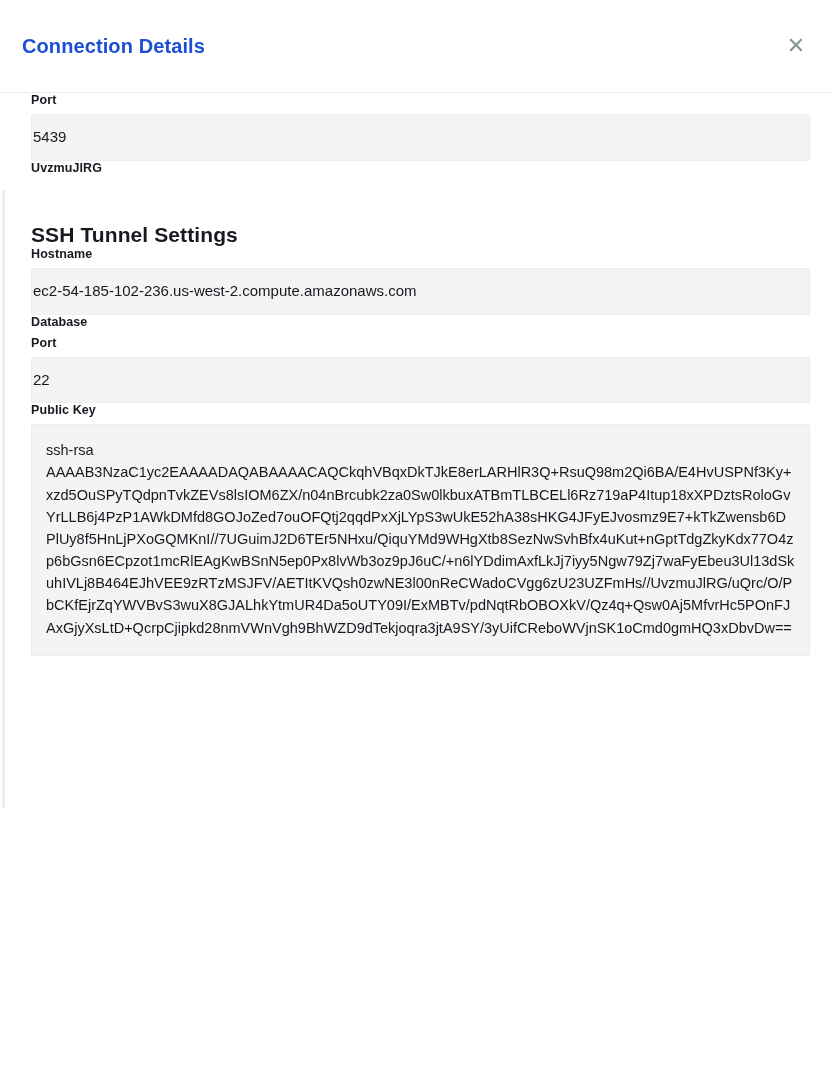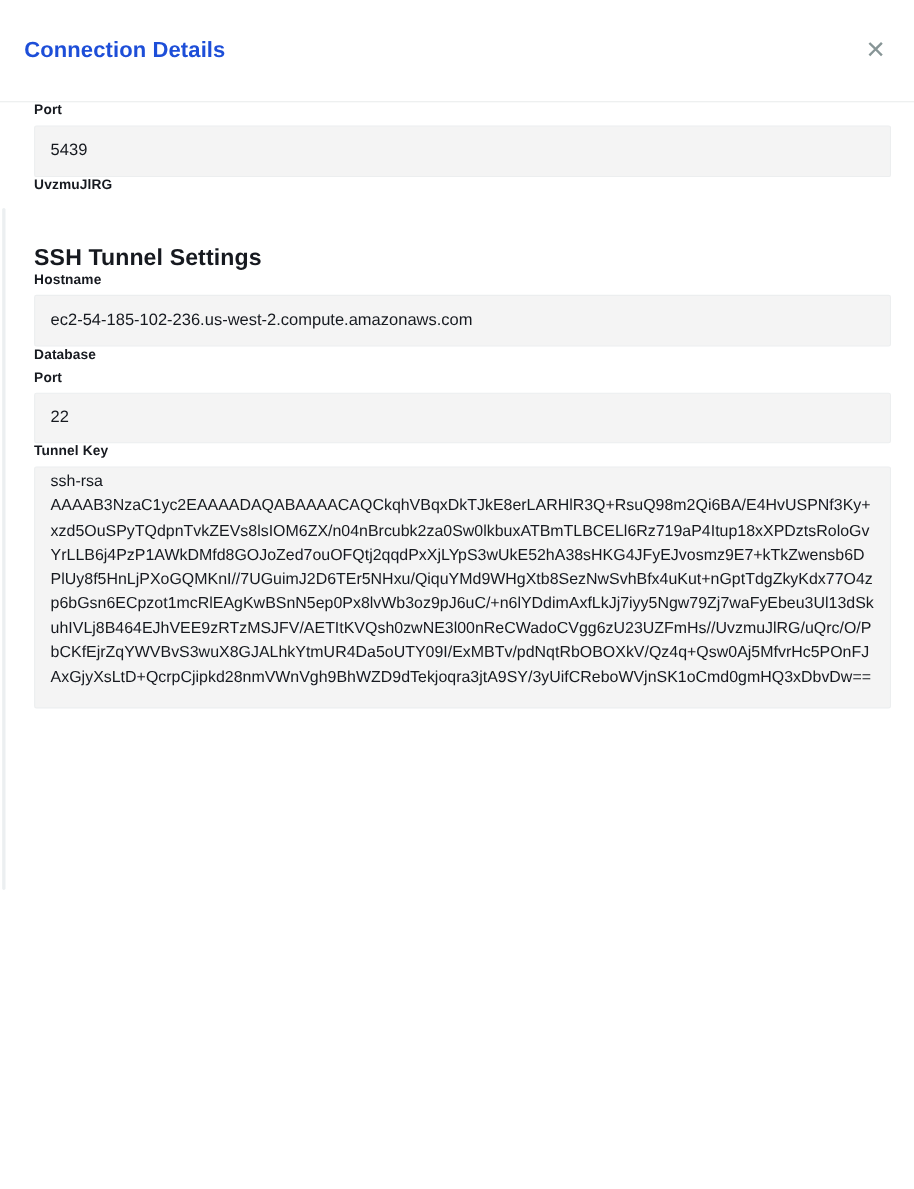--- a/index.html
+++ b/index.html
@@ -77,28 +77,28 @@
     font-size: 12.5px;
     font-weight: bold;
     color: #16191f;
     margin-bottom: 7px;
     letter-spacing: 0.1px;
   }
   .field-value {
     background: #f4f4f4;
     border: 1px solid #eceeef;
     border-radius: 2px;
-    padding: 13px 14px;
+    padding: 13px 1px;
     font-size: 15px;
     color: #16191f;
     line-height: 1.25;
     box-sizing: border-box;
   }
   .field-value.tall {
-    padding: 2px 14px 16px 14px;
+    padding: 14px 14px 16px 14px;
   }
   .section-heading {
     font-size: 21px;
     font-weight: bold;
     color: #16191f;
     margin-top: 48px;
     letter-spacing: 0.1px;
   }
   .key-block {
     font-size: 14.5px;
@@ -144,21 +144,21 @@
     <div class="field">
       <div class="field-label">Database</div>
     </div>
 
     <div class="field">
       <div class="field-label">Port</div>
       <div class="field-value">22</div>
     </div>
 
     <div class="field">
-      <div class="field-label">Tunnel Key</div>
+      <div class="field-label">Public Key</div>
       <div class="field-value tall">
         <span class="key-block key-line-1">ssh-rsa</span>
         <span class="key-block">AAAAB3NzaC1yc2EAAAADAQABAAAACAQCkqhVBqxDkTJkE8erLARHlR3Q+RsuQ98m2Qi6BA/E4HvUSPNf3Ky+xzd5OuSPyTQdpnTvkZEVs8lsIOM6ZX/n04nBrcubk2za0Sw0lkbuxATBmTLBCELl6Rz719aP4Itup18xXPDztsRoloGvYrLLB6j4PzP1AWkDMfd8GOJoZed7ouOFQtj2qqdPxXjLYpS3wUkE52hA38sHKG4JFyEJvosmz9E7+kTkZwensb6DPlUy8f5HnLjPXoGQMKnI//7UGuimJ2D6TEr5NHxu/QiquYMd9WHgXtb8SezNwSvhBfx4uKut+nGptTdgZkyKdx77O4zp6bGsn6ECpzot1mcRlEAgKwBSnN5ep0Px8lvWb3oz9pJ6uC/+n6lYDdimAxfLkJj7iyy5Ngw79Zj7waFyEbeu3Ul13dSkuhIVLj8B464EJhVEE9zRTzMSJFV/AETItKVQsh0zwNE3l00nReCWadoCVgg6zU23UZFmHs//UvzmuJlRG/uQrc/O/PbCKfEjrZqYWVBvS3wuX8GJALhkYtmUR4Da5oUTY09I/ExMBTv/pdNqtRbOBOXkV/Qz4q+Qsw0Aj5MfvrHc5POnFJAxGjyXsLtD+QcrpCjipkd28nmVWnVgh9BhWZD9dTekjoqra3jtA9SY/3yUifCReboWVjnSK1oCmd0gmHQ3xDbvDw==</span>
       </div>
     </div>
 
   </div>
 </div>
 
 </body></html>

